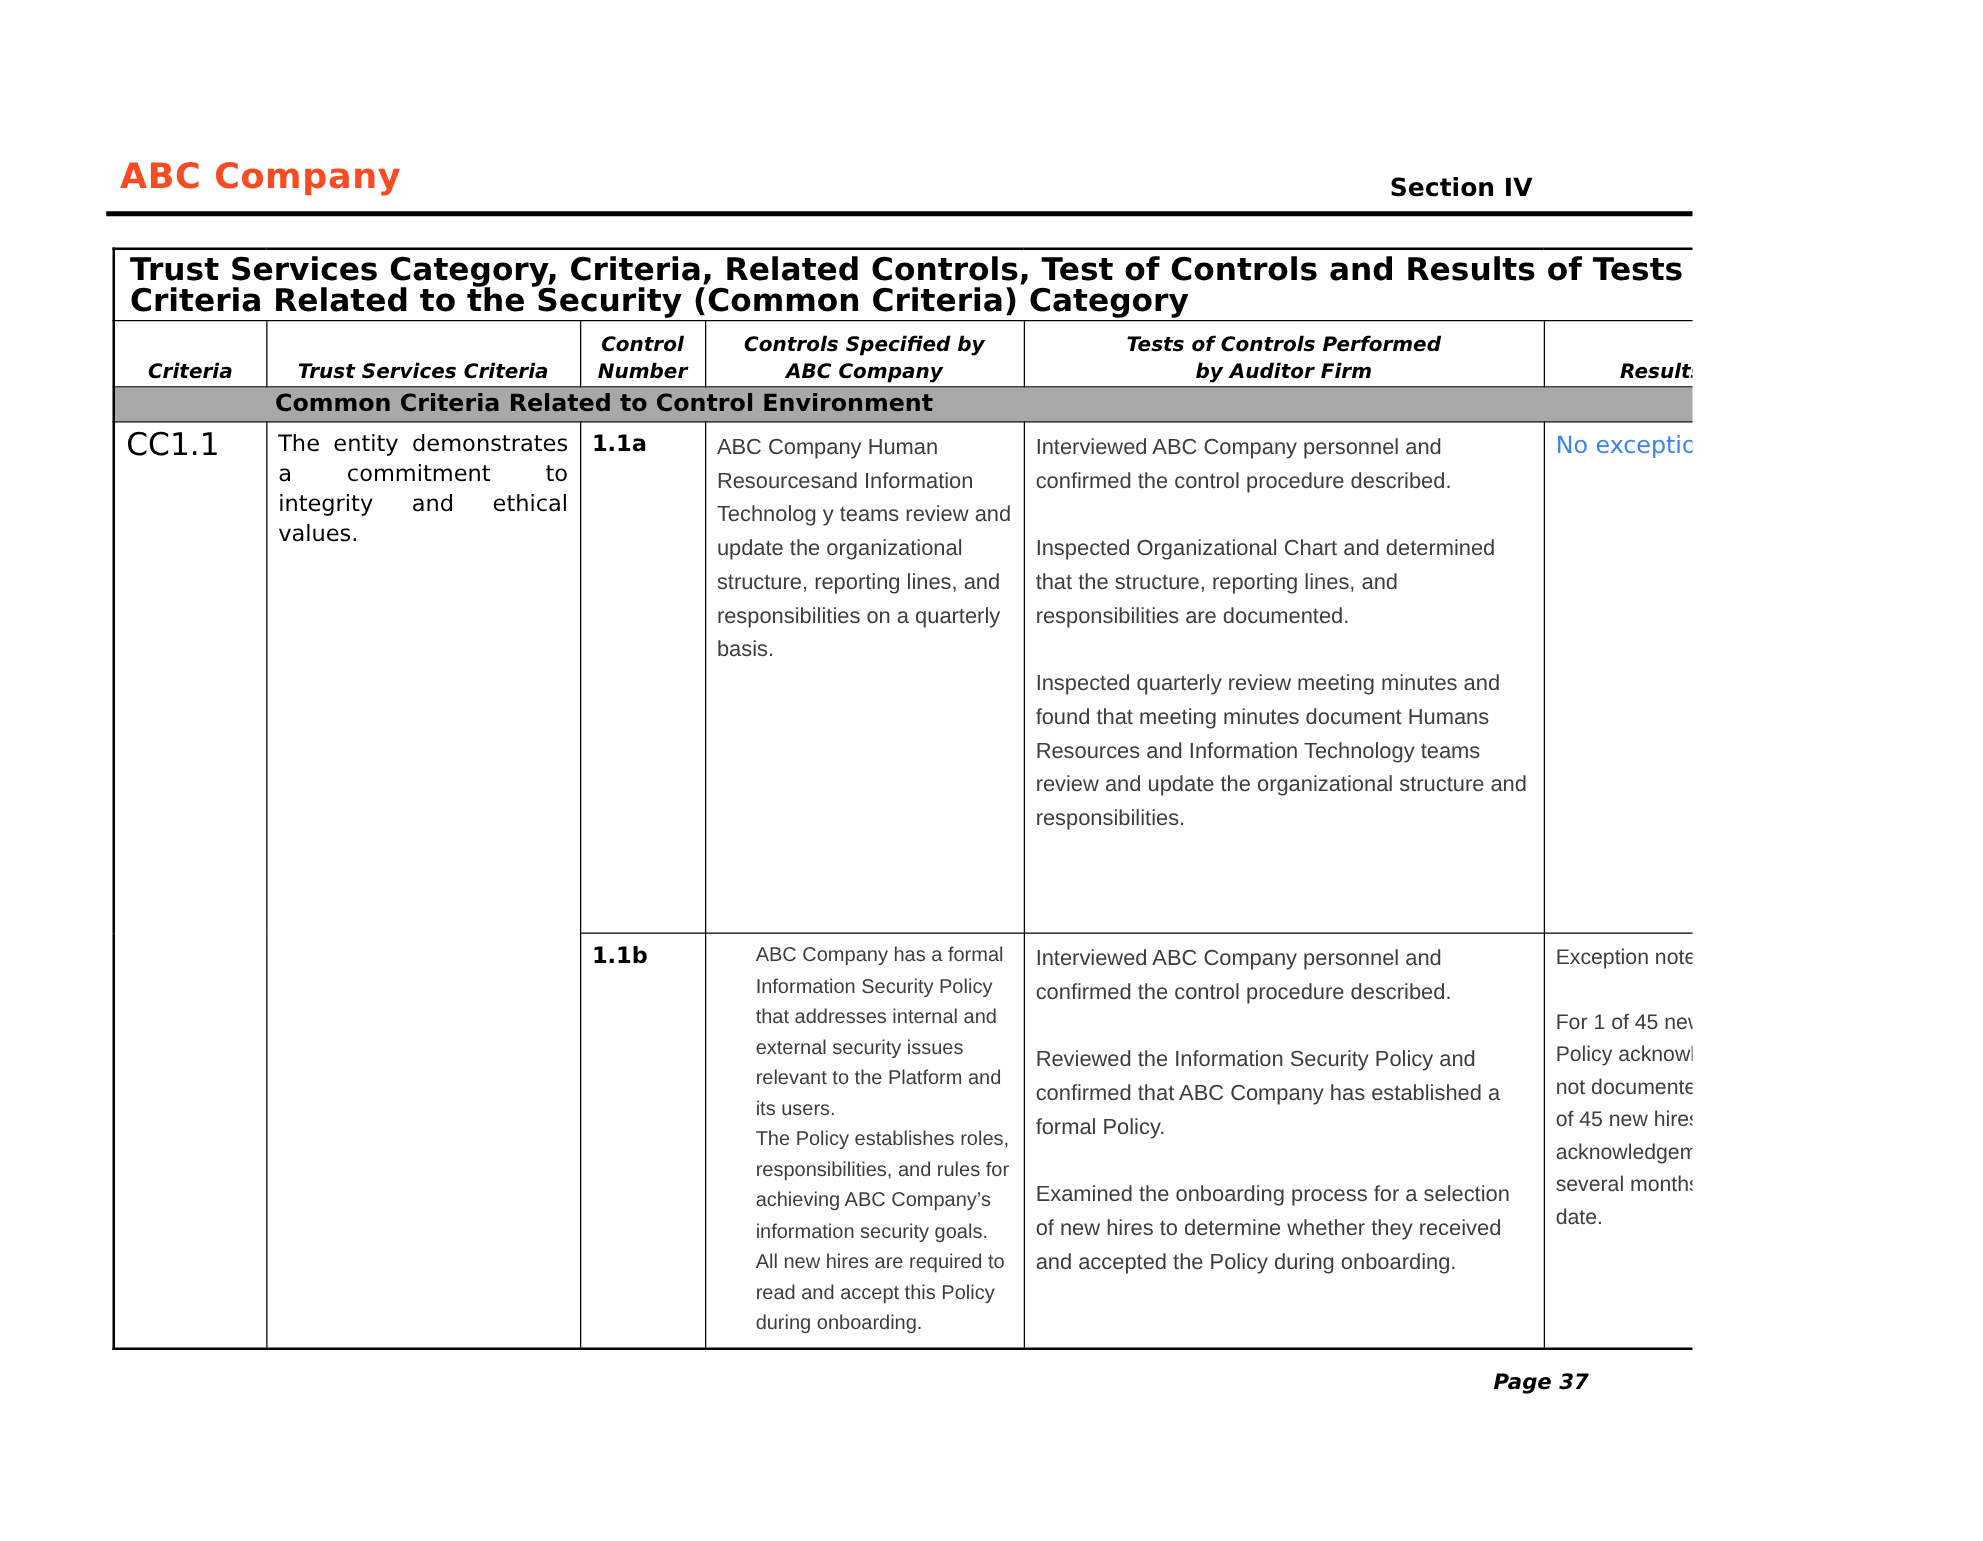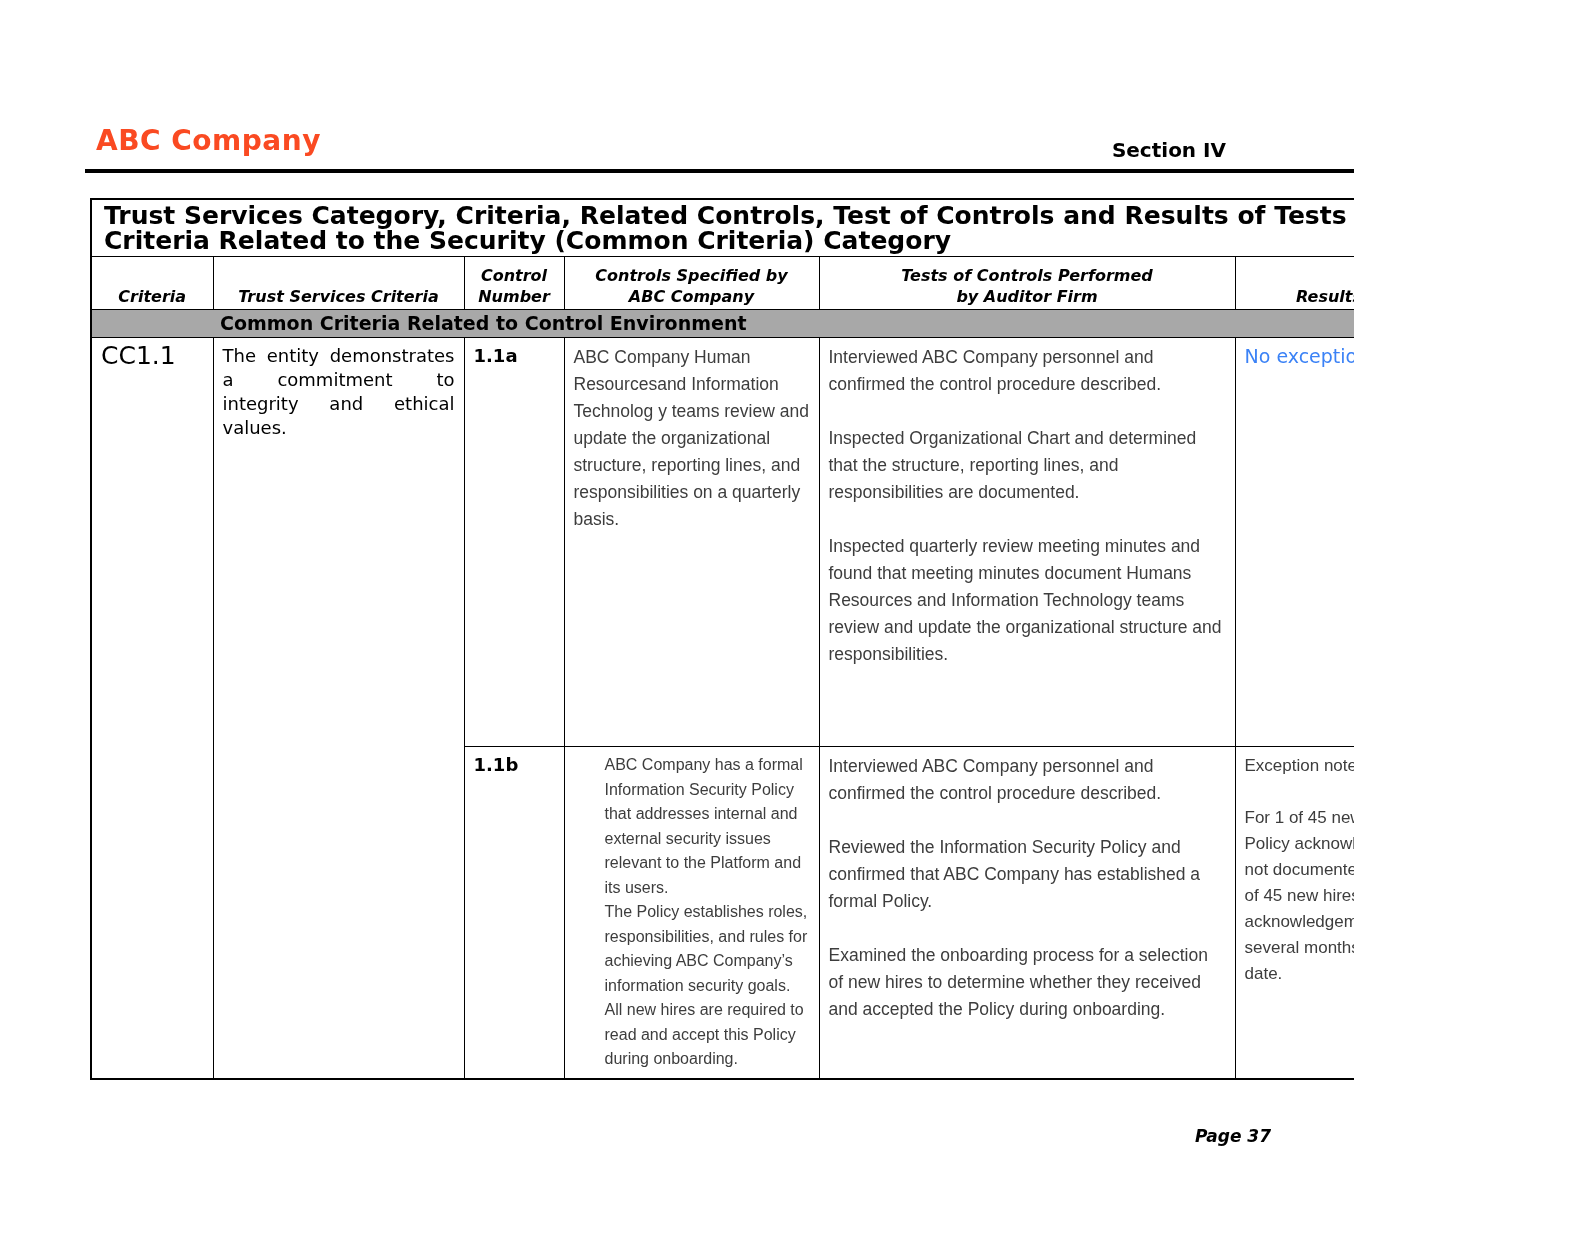--- a/index.html
+++ b/index.html
@@ -75,21 +75,21 @@
     color:#3b82f6;font-size:19px;line-height:25px;
   }
   .cell-control p,.cell-tests p,.cell-results p{margin:0 0 27px 0;}
   .cell-control.small p{margin:0;}
   .cell-results p{margin:0 0 26px 0;}
   .cell-control p:last-child,.cell-tests p:last-child,.cell-results p:last-child{margin-bottom:0;}
   tr.row-a{height:409px;}
   tr.row-b{height:323px;}
   
   .page-number{
-    position:absolute;right:83px;top:1126px;
+    position:absolute;right:83px;top:1096px;
     font-size:17px;font-weight:700;font-style:italic;
   }
 </style>
 </head>
 <body>
 
 <div class="page">
 
   <div class="logo">ABC Company</div>
   <div class="section-label">Section IV</div>

